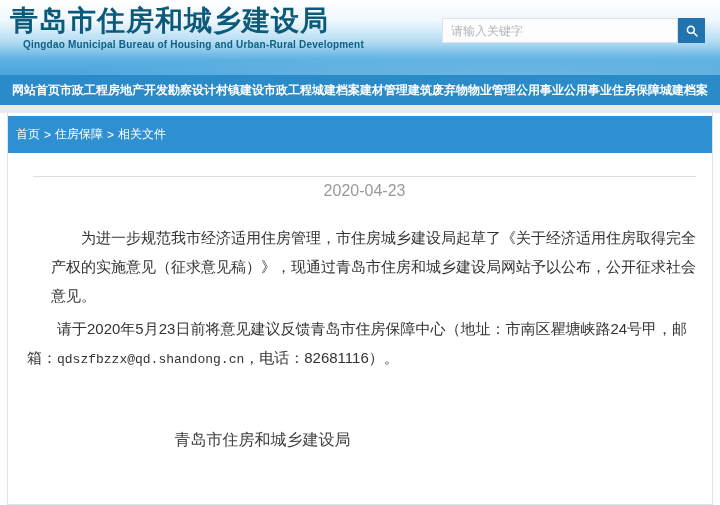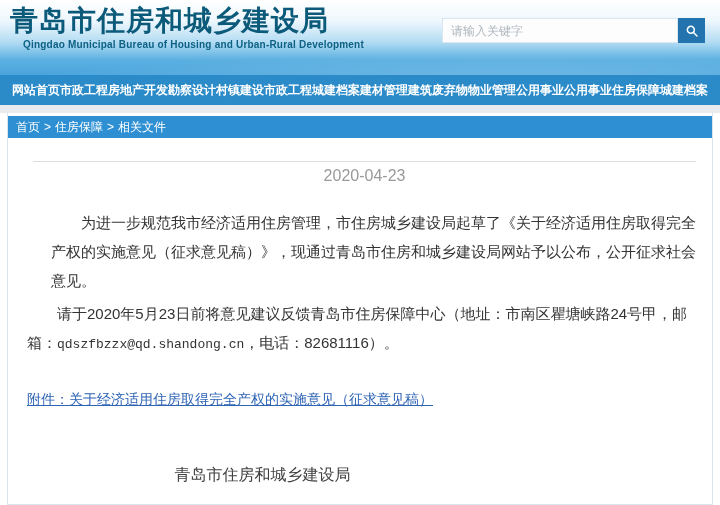--- a/index.html
+++ b/index.html
@@ -27,21 +27,21 @@
   .nav { height:30px; background:#2b8bc9; display:flex; align-items:center;
     justify-content:space-between; padding:0 48px 0 12px; }
   .nav a { color:#fff; font-size:12px; font-weight:bold; text-decoration:none;
     white-space:nowrap; cursor:pointer; }
 
   .gray-strip { height:8px; background:#e9ebee; }
 
   
   .content { margin:0 7px; background:#fff; border:1px solid #d9e6f0; border-top:none;
     min-height:392px; padding-top:3px; }
-  .breadcrumb { height:22px; background:#2e90d3; color:#fff; font-size:12px;
+  .breadcrumb { height:37px; background:#2e90d3; color:#fff; font-size:12px;
     display:flex; align-items:center; padding-left:8px; }
   .breadcrumb span { margin-right:4px; }
   .breadcrumb .crumb { cursor:pointer; }
 
   .article { padding:0 10px 0 19px; }
   .article-title { margin-top:26px; text-align:center; font-size:15px; font-weight:bold;
     color:#1a53a0; }
   .date-line { border-top:1px solid #dedede; margin:23px 6px 0 6px; }
   .pub-date { text-align:center; color:#999; font-size:16px; padding-top:5px; }
 
@@ -105,21 +105,20 @@
 
   <div class="article">
 
     <div class="date-line"></div>
     <div class="pub-date">2020-04-23</div>
 
     <p class="para first">为进一步规范我市经济适用住房管理，市住房城乡建设局起草了《关于经济适用住房取得完全产权的实施意见（征求意见稿）》，现通过青岛市住房和城乡建设局网站予以公布，公开征求社会意见。</p>
 
     <p class="para"><span>请于2020年5月23日前将意见建议反馈青岛市住房保障中心（地址：市南区瞿塘峡路24号甲，邮箱：</span><span class="email">qdszfbzzx@qd.shandong.cn</span><span>，电话：82681116）。</span></p>
 
-    <a class="attachment">附件：关于经济适用住房取得完全产权的实施意见（征求意见稿）</a>
 
     <div class="signature">
       <div class="sig-name">青岛市住房和城乡建设局</div>
 
     </div>
   </div>
 
 </div>
 
 </body></html>

